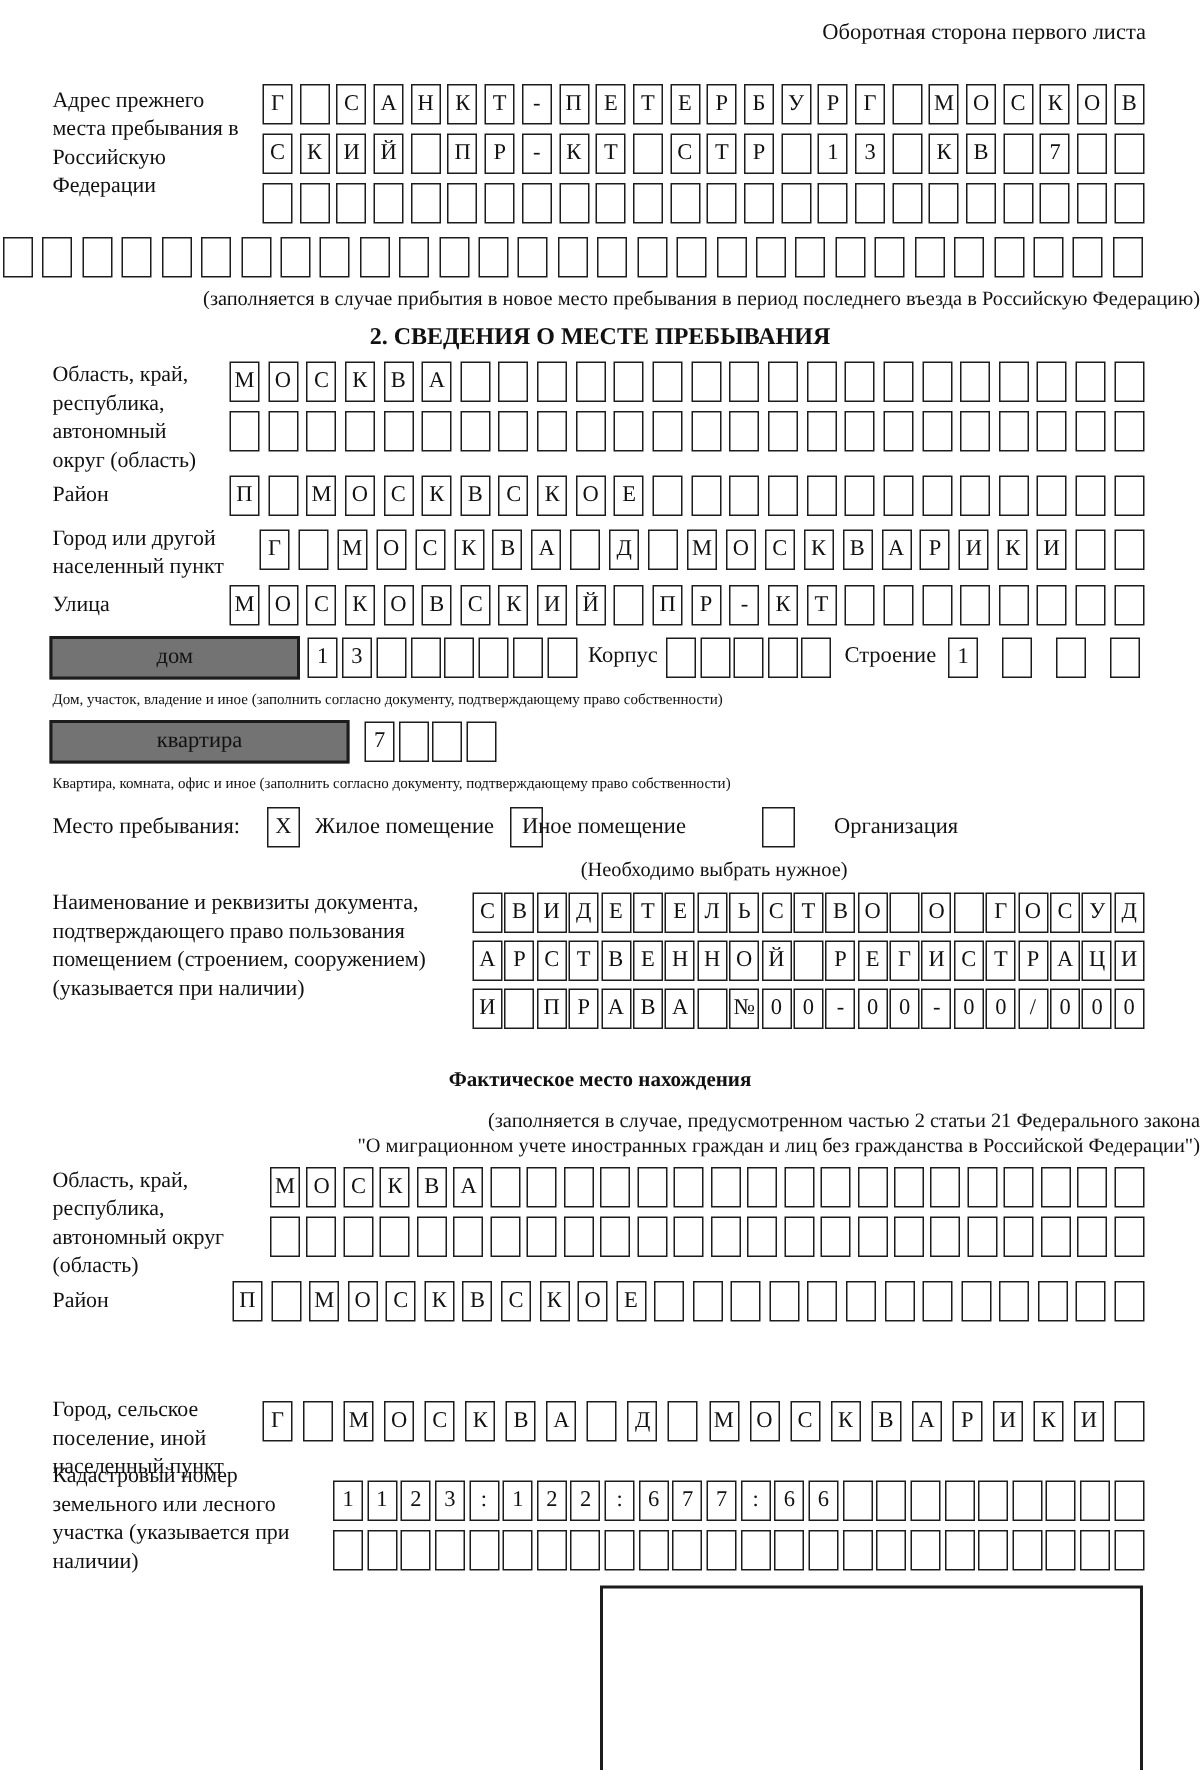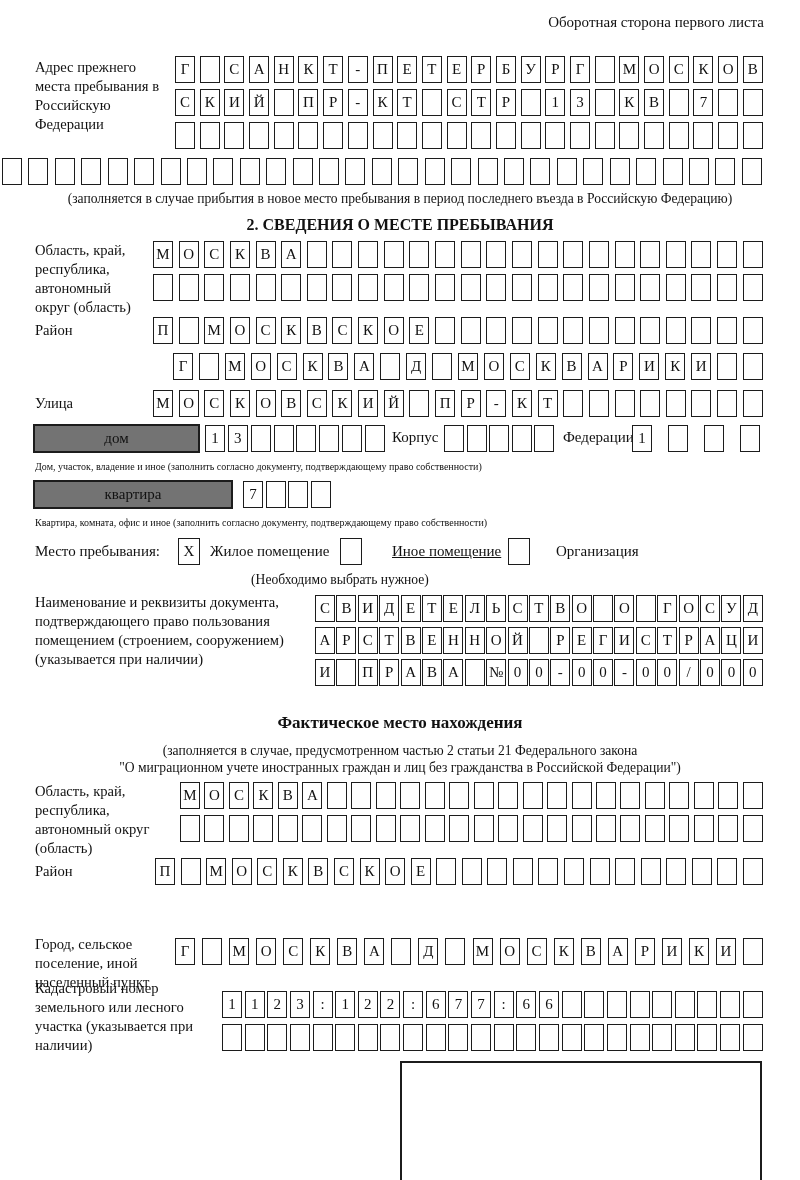--- a/index.html
+++ b/index.html
@@ -10,21 +10,21 @@
   }
   .corner{margin-top:14px;padding-right:36px;text-align:right;font-size:15px;}
   .fgroup{position:relative;}
   .flabel{position:absolute;left:35px;top:0;font-size:14.6px;line-height:19px;}
   .cells{position:absolute;display:flex;justify-content:space-between;}
   .cell{
     box-sizing:border-box;width:20px;height:27px;border:1.7px solid #1c1c1c;
     display:flex;align-items:center;justify-content:center;
     font-size:15px;line-height:1;background:#fff;
   }
-  .notetext{text-align:center;font-size:13.6px;line-height:17px;}
+  .notetext{text-align:right;font-size:13.6px;line-height:17px;}
   .sectitle{text-align:center;font-weight:bold;font-size:16px;}
   .widebox{
     box-sizing:border-box;position:absolute;height:29px;border:2px solid #1c1c1c;
     display:flex;align-items:center;justify-content:center;font-size:15px;background:#737373;
   }
   .inlinelbl{position:absolute;font-size:15px;top:5px;}
   .caption{margin-left:35px;font-size:10px;line-height:17px;}
   .chk{
     box-sizing:border-box;position:absolute;width:22px;height:27px;border:1.7px solid #1c1c1c;
     display:flex;align-items:center;justify-content:center;font-size:15px;background:#fff;
@@ -234,20 +234,21 @@
       <div class="cell"></div>
       <div class="cell"></div>
       <div class="cell"></div>
       <div class="cell"></div>
       <div class="cell"></div>
       <div class="cell"></div>
     </div>
 </div>
 
 <div class="fgroup" style="height:40px;">
+  <div class="flabel" style="width:138px;">Город или другой населенный пункт</div>
   <div class="cells" style="left:173px;width:590px;top:3px;">
       <div class="cell">Г</div>
       <div class="cell"></div>
       <div class="cell">М</div>
       <div class="cell">О</div>
       <div class="cell">С</div>
       <div class="cell">К</div>
       <div class="cell">В</div>
       <div class="cell">А</div>
       <div class="cell"></div>
@@ -311,21 +312,21 @@
       <div class="cell"></div>
     </div>
   <div class="inlinelbl" style="left:392px;">Корпус</div>
   <div class="cells" style="left:444px;width:110px;top:1px;">
       <div class="cell"></div>
       <div class="cell"></div>
       <div class="cell"></div>
       <div class="cell"></div>
       <div class="cell"></div>
     </div>
-  <div class="inlinelbl" style="left:563px;">Федерации</div>
+  <div class="inlinelbl" style="left:563px;">Строение</div>
   <div class="cells" style="left:632px;width:128px;top:1px;">
       <div class="cell">1</div>
       <div class="cell"></div>
       <div class="cell"></div>
       <div class="cell"></div>
     </div>
 </div>
 <div class="caption" style="margin-top:3px;">Дом, участок, владение и иное (заполнить согласно документу, подтверждающему право собственности)</div>
 
 <div class="fgroup" style="height:31px;margin-top:5px;">
@@ -337,21 +338,21 @@
       <div class="cell"></div>
     </div>
 </div>
 <div class="caption" style="margin-top:3px;">Квартира, комната, офис и иное (заполнить согласно документу, подтверждающему право собственности)</div>
 
 <div class="fgroup" style="height:31px;margin-top:7px;">
   <div class="inlinelbl" style="left:35px;">Место пребывания:</div>
   <div class="chk" style="left:178px;top:0;">X</div>
   <div class="inlinelbl" style="left:210px;text-align:right;">Жилое помещение</div>
   <div class="chk" style="left:340px;top:0;"></div>
-  <div class="inlinelbl" style="left:392px;text-decoration:underline;">Иное помещение</div>
+  <div class="inlinelbl" style="left:348px;">Иное помещение</div>
   <div class="chk" style="left:508px;top:0;"></div>
   <div class="inlinelbl" style="left:556px;">Организация</div>
 </div>
 <div class="notetext" style="width:450px;margin-left:115px;margin-top:2px;">(Необходимо выбрать нужное)</div>
 
 <div class="fgroup" style="height:118px;margin-top:5px;">
   <div class="flabel" style="width:272px;">Наименование и реквизиты документа, подтверждающего право пользования помещением (строением, сооружением) (указывается при наличии)</div>
   <div class="cells" style="left:315px;width:448px;top:2px;">
       <div class="cell">С</div>
       <div class="cell">В</div>
@@ -416,21 +417,21 @@
       <div class="cell">-</div>
       <div class="cell">0</div>
       <div class="cell">0</div>
       <div class="cell">/</div>
       <div class="cell">0</div>
       <div class="cell">0</div>
       <div class="cell">0</div>
     </div>
 </div>
 
-<div class="sectitle" style="font-size:17px;margin-top:2px;">Фактическое место нахождения</div>
+<div class="sectitle" style="font-size:14px;margin-top:2px;">Фактическое место нахождения</div>
 <div class="notetext" style="margin-top:9px;">(заполняется в случае, предусмотренном частью 2 статьи 21 Федерального закона</div>
 <div class="notetext">"О миграционном учете иностранных граждан и лиц без гражданства в Российской Федерации")</div>
 
 <div class="fgroup" style="height:76px;margin-top:6px;">
   <div class="flabel" style="width:150px;">Область, край, республика, автономный округ (область)</div>
   <div class="cells" style="left:180px;width:583px;top:0;">
       <div class="cell">М</div>
       <div class="cell">О</div>
       <div class="cell">С</div>
       <div class="cell">К</div>

